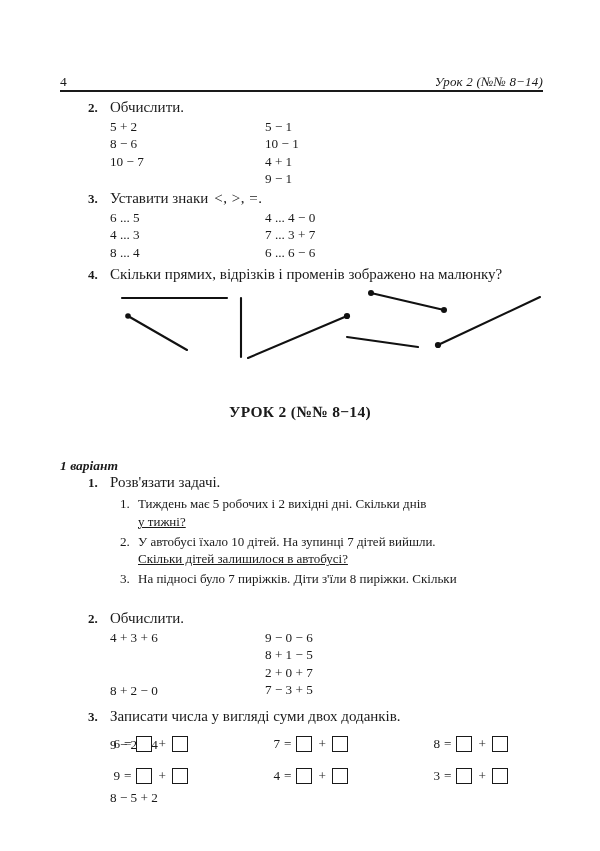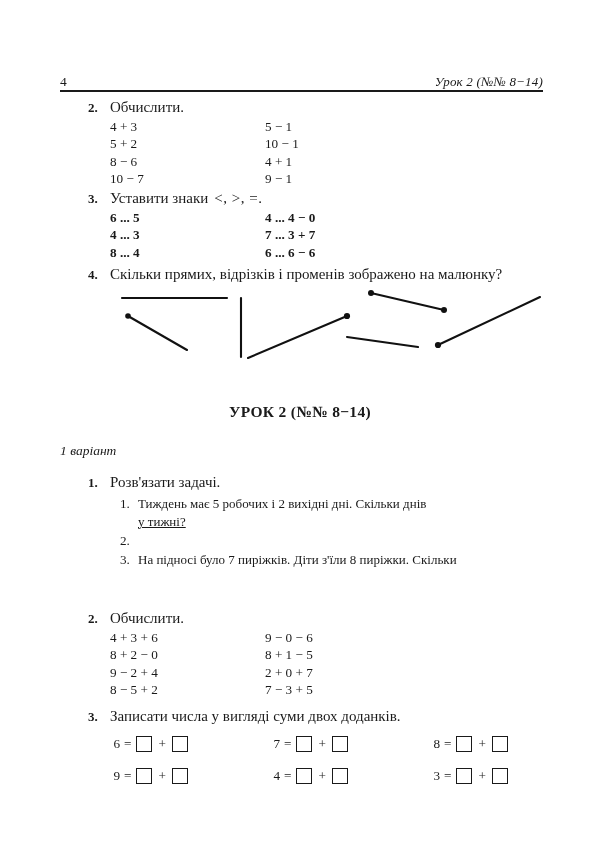--- a/index.html
+++ b/index.html
@@ -90,23 +90,23 @@
   .lesson-title {
     position: absolute;
     left: 0; right: 0; top: 403px;
     text-align: center;
     font-weight: bold;
     font-size: 15.5px;
     letter-spacing: .3px;
   }
   .variant {
     position: absolute;
-    left: 60px; top: 443px;
+    left: 60px; top: 458px;
     font-style: italic;
-    font-weight: normal;
+    font-weight: bold;
     font-size: 13.5px;
   }
 
   
   .figure {
     position: absolute;
     left: 100px; top: 288px;
     width: 460px; height: 80px;
   }
   .figure svg { display: block; }
@@ -141,41 +141,40 @@
   </div>
   <div class="runrule"></div>
 
   <div class="block" style="left:88px; top:99px;">
     <div class="ex-head">
       <span class="ex-num">2.</span>
       <span class="ex-title">Обчислити.</span>
     </div>
     <div class="cols" style="margin-top:2px; padding-left:22px;">
       <div class="col" style="width:155px;">
-        <span class="expr">4 + 3</span>
         <span class="expr">5 + 2</span>
         <span class="expr">8 − 6</span>
         <span class="expr">10 − 7</span>
       </div>
       <div class="col">
         <span class="expr">5 − 1</span>
         <span class="expr">10 − 1</span>
         <span class="expr">4 + 1</span>
         <span class="expr">9 − 1</span>
       </div>
     </div>
   </div>
 
   <div class="block" style="left:88px; top:190px;">
     <div class="ex-head">
       <span class="ex-num">3.</span>
       <span class="ex-title">Уставити знаки</span>
       <span class="ex-title signs" style="margin-left:6px;">&lt;,  &gt;,  =.</span>
     </div>
-    <div class="cols" style="margin-top:2px; padding-left:22px;font-weight:bold;">
+    <div class="cols" style="margin-top:2px; padding-left:22px;">
       <div class="col" style="width:155px;">
         <span class="expr">6 ... 5</span>
         <span class="expr">4 ... 3</span>
         <span class="expr">8 ... 4</span>
       </div>
       <div class="col">
         <span class="expr">4 ... 4 − 0</span>
         <span class="expr">7 ... 3 + 7</span>
         <span class="expr">6 ... 6 − 6</span>
       </div>
@@ -219,37 +218,41 @@
     <div class="sublist" style="margin-top:4px; padding-left:32px; width:408px;">
       <div class="subitem">
         <span class="subnum">1.</span>
         <span class="subtext">
           <span>Тиждень має 5 робочих і 2 вихідні дні. Скільки днів</span>
           <span class="l2">у тижні?</span>
         </span>
       </div>
       <div class="subitem">
         <span class="subnum">2.</span>
+        <span class="subtext">
+          <span>У автобусі їхало 10 дітей. На зупинці 7 дітей вийшли.</span>
+          <span class="l2">Скільки дітей залишилося в автобусі?</span>
+        </span>
       </div>
       <div class="subitem">
         <span class="subnum">3.</span>
         <span class="subtext">
           <span>На підносі було 7 пиріжків. Діти з'їли 8 пиріжки. Скільки</span>
         </span>
       </div>
     </div>
   </div>
 
   <div class="block" style="left:88px; top:610px;">
     <div class="ex-head">
       <span class="ex-num">2.</span>
       <span class="ex-title">Обчислити.</span>
     </div>
     <div class="cols" style="margin-top:2px; padding-left:22px;">
-      <div class="col" style="width:155px;">
+      <div class="col" style="width:155px;gap:36px;">
         <span class="expr">4 + 3 + 6</span>
         <span class="expr">8 + 2 − 0</span>
         <span class="expr">9 − 2 + 4</span>
         <span class="expr">8 − 5 + 2</span>
       </div>
       <div class="col">
         <span class="expr">9 − 0 − 6</span>
         <span class="expr">8 + 1 − 5</span>
         <span class="expr">2 + 0 + 7</span>
         <span class="expr">7 − 3 + 5</span>

